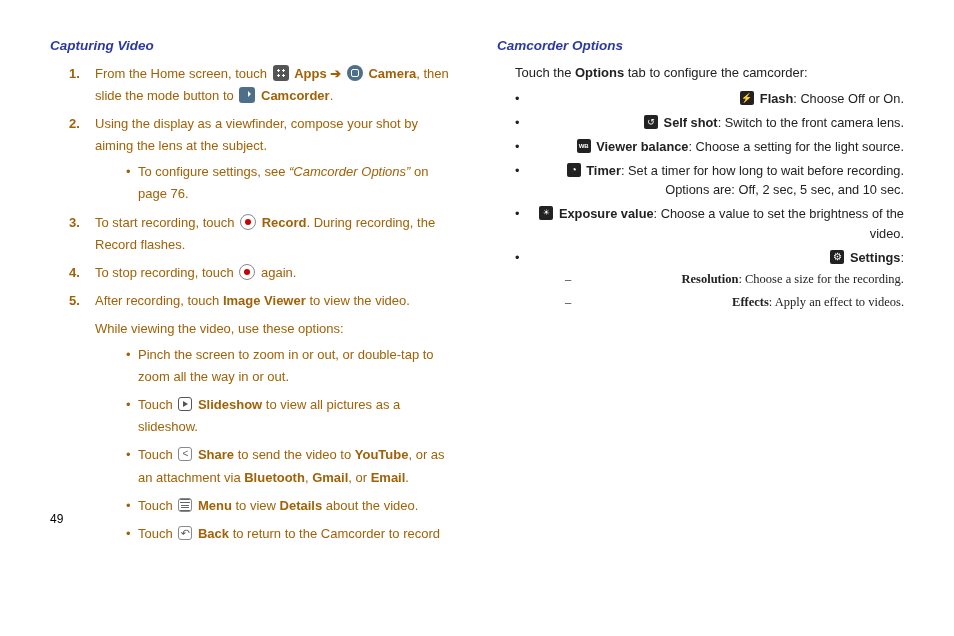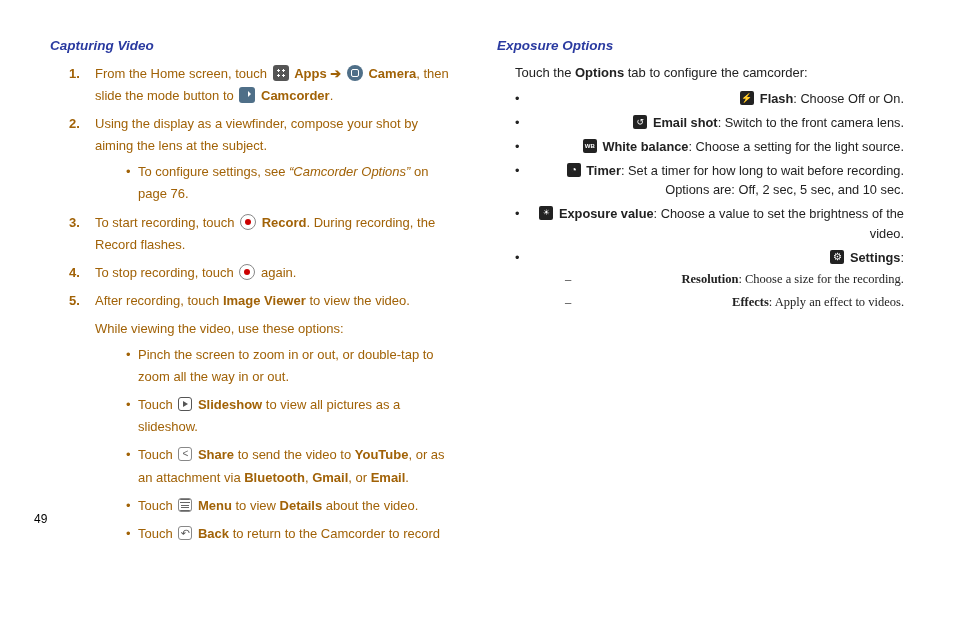--- a/index.html
+++ b/index.html
@@ -112,21 +112,21 @@
   ul.dashes > li::before {
     content: "–";
     position: absolute;
     left: 0;
     top: 0;
   }
   b { font-weight: bold; }
   i.ref { font-style: italic; }
   .page-number {
     position: absolute;
-    left: 34px;
+    left: 50px;
     bottom: 22px;
     font-size: 12px;
     color: #000;
   }
 
   
   .ic {
     display: inline-block;
     vertical-align: -3px;
     width: 16px;
@@ -230,37 +230,37 @@
           <li>
             <span>Touch </span><span class="ic sm ic-back"></span> <b>Back</b><span> to return to the Camcorder to record more videos.</span>
           </li>
         </ul>
       </li>
 
     </ol>
   </div>
 
   <div class="column">
-    <div class="section-title">Exposure Options</div>
+    <div class="section-title">Camcorder Options</div>
 
     <div class="right-body">
       <span>Touch the </span><b>Options</b><span> tab to configure the camcorder:</span>
 
       <ul class="bullets">
         <li>
           <span class="ic sm ic-dark ic-flash"></span>
           <b>Flash</b><span>: Choose Off or On.</span>
         </li>
         <li>
           <span class="ic sm ic-dark ic-self"></span>
-          <b>Email shot</b><span>: Switch to the front camera lens.</span>
+          <b>Self shot</b><span>: Switch to the front camera lens.</span>
         </li>
         <li>
           <span class="ic sm ic-dark ic-wb"></span>
-          <b>White balance</b><span>: Choose a setting for the light source.</span>
+          <b>Viewer balance</b><span>: Choose a setting for the light source.</span>
         </li>
         <li>
           <span class="ic sm ic-dark ic-timer"></span>
           <b>Timer</b><span>: Set a timer for how long to wait before recording. Options are: Off, 2 sec, 5 sec, and 10 sec.</span>
         </li>
         <li>
           <span class="ic sm ic-dark ic-exposure"></span>
           <b>Exposure value</b><span>: Choose a value to set the brightness of the video.</span>
         </li>
         <li>

